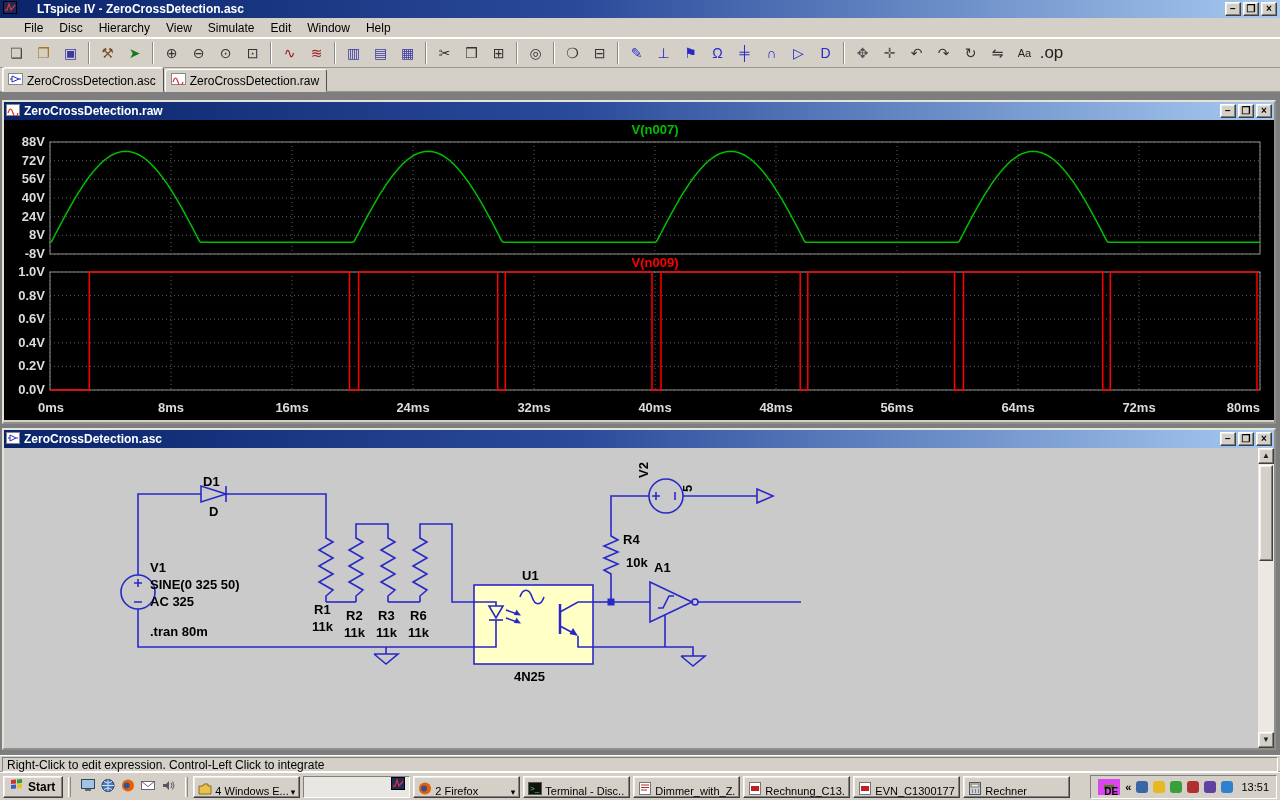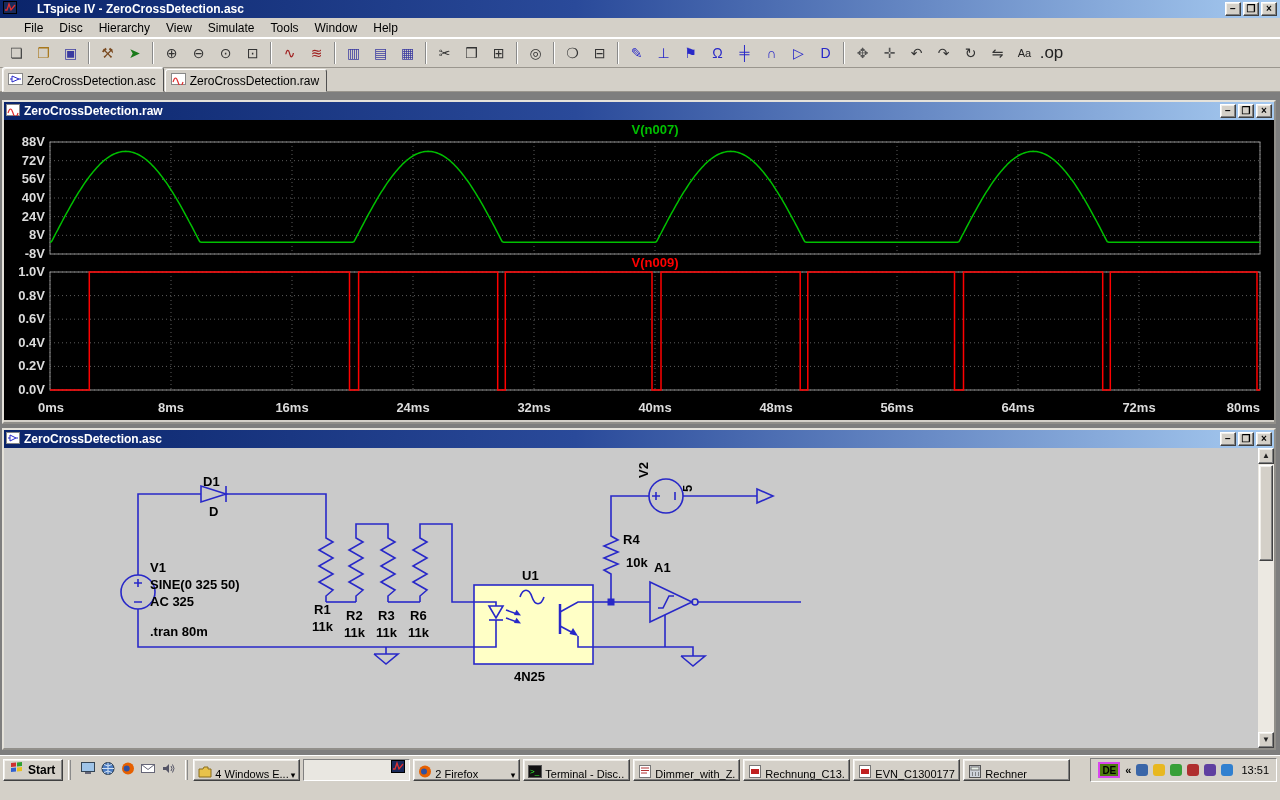--- a/index.html
+++ b/index.html
@@ -51,21 +51,21 @@
   .statusbar .inner { flex:1; height:15px; line-height:14px; padding:0 4px; font-size:12px; }
   .taskbar { height:28px; background:#d4d0c8; border-top:1px solid #ffffff; box-shadow:0 -1px 0 #9a968e; display:flex; align-items:center; padding:0 3px; gap:3px; }
   .start-btn { height:22px; display:flex; align-items:center; gap:4px; padding:0 7px; font-weight:bold; font-size:12px; }
   .ql { display:flex; align-items:center; gap:4px; padding:0 4px; }
   .grip { width:3px; height:20px; border-left:1px solid #ffffff; border-right:1px solid #8a8a8a; margin:0 2px; }
   .task-btn { width:107px; height:22px; display:flex; align-items:flex-end; gap:3px; padding:0 4px; font-size:11px; white-space:nowrap; overflow:hidden; }
   .task-btn.active { border-color:#808080 #ffffff #ffffff #808080; box-shadow:none; background:#e9e7e1; font-weight:bold;flex-direction:column; }
   .task-btn .lbl { overflow:hidden; text-overflow:clip; }
   .task-btn .grp { margin-left:auto; font-size:9px; }
   .tray { margin-left:auto; height:24px; display:flex; align-items:center; gap:5px; padding:0 7px; font-size:11px; }
-  .lang-box { width:22px; height:16px; background:#4d7c0f; border:2px solid #d946ef; font-size:10px; font-weight:bold; text-align:center; line-height:14px; }
+  .lang-box { width:22px; height:16px; background:#4d7c0f; border:6px solid #d946ef; font-size:10px; font-weight:bold; text-align:center; line-height:14px; }
   .tray-dot { width:12px; height:12px; border-radius:3px; }
   .clock { font-size:11px; padding-left:3px; }
 </style>
 </head>
 <body>
 
 <div class="screen">
 
   <div class="titlebar">
     <span><svg width="14" height="13">
@@ -79,21 +79,21 @@
       <span class="wbtn raised">×</span>
     </span>
   </div>
 
   <div class="menubar" id="menubar">
       <div class="menu-item">File</div>
       <div class="menu-item">Disc</div>
       <div class="menu-item">Hierarchy</div>
       <div class="menu-item">View</div>
       <div class="menu-item">Simulate</div>
-      <div class="menu-item">Tools</div>
+      <div class="menu-item">Edit</div>
       <div class="menu-item">Window</div>
       <div class="menu-item">Help</div>
     </div>
 
   <div class="toolbar" id="toolbar">
       <div class="tbtn">
         <span style="color: rgb(68, 68, 68);">❏</span>
       </div>
       <div class="tbtn">
         <span style="color: rgb(168, 120, 28);">❐</span>
@@ -412,20 +412,23 @@
           <div class="sbtn raised">▲</div>
           <div class="strack">
               <div class="sthumb raised"></div>
             </div>
           <div class="sbtn raised">▼</div>
         </div>
       </div>
     </div>
   </div>
 
+  <div class="statusbar">
+    <div class="inner sunken">Right-Click to edit expression. Control-Left Click to integrate</div>
+  </div>
 
   <div class="taskbar">
     <div class="start-btn raised">
       <span><svg width="13" height="12">
             <rect x="0" y="1" width="5" height="4" fill="#d03030" transform="skewY(-5)"></rect>
             <rect x="6" y="1" width="5" height="4" fill="#30a030" transform="skewY(-5)"></rect>
             <rect x="0" y="6" width="5" height="4" fill="#3060d0" transform="skewY(-5)"></rect>
             <rect x="6" y="6" width="5" height="4" fill="#e8c020" transform="skewY(-5)"></rect>
           </svg></span>
       <span>Start</span>

